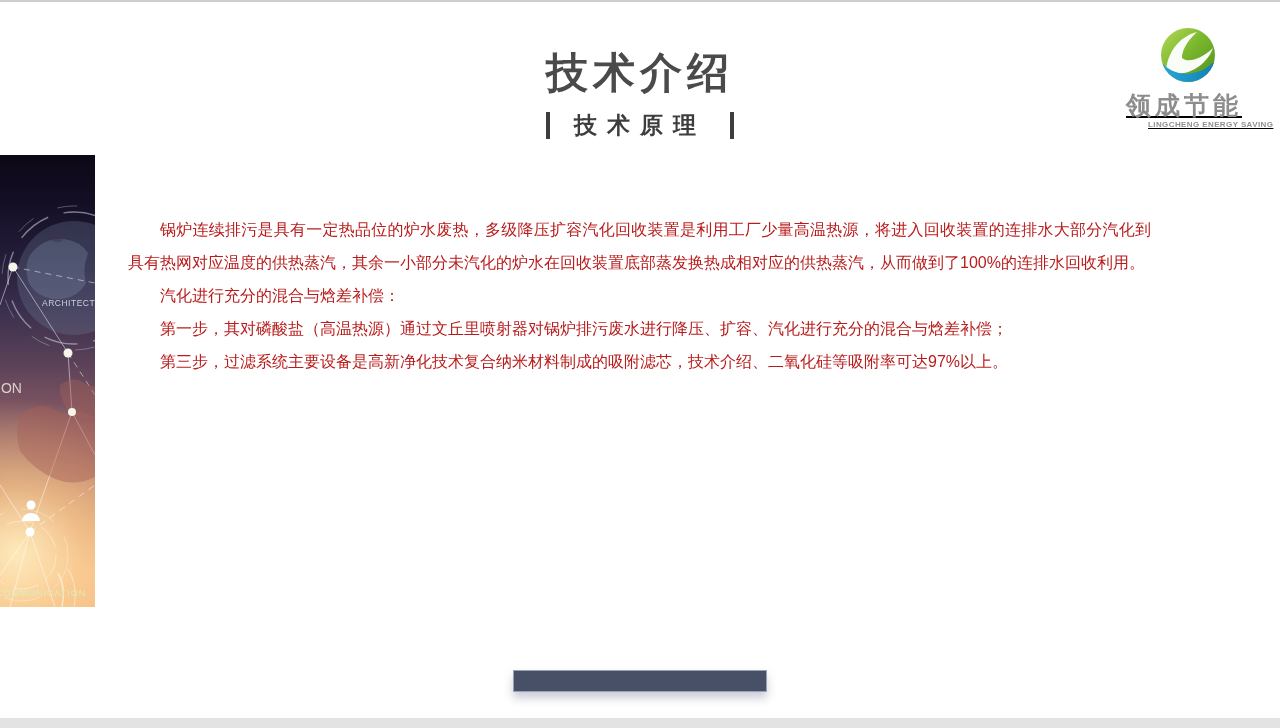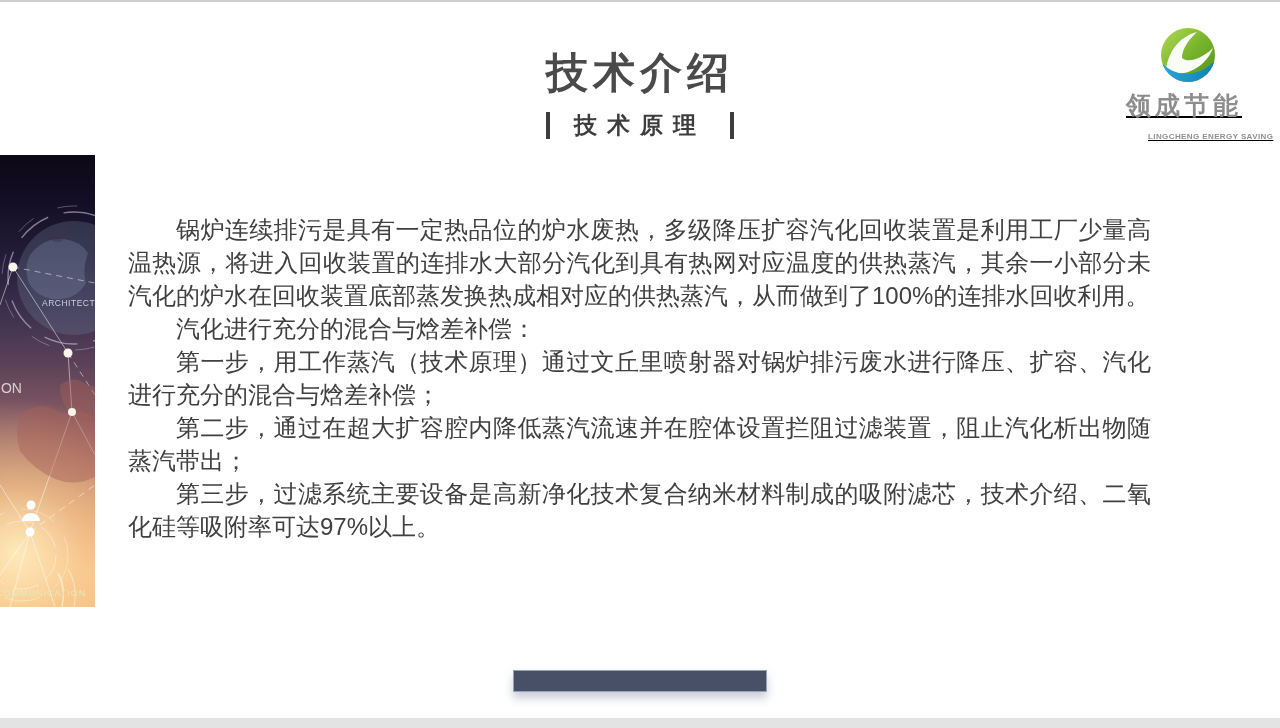--- a/index.html
+++ b/index.html
@@ -19,38 +19,38 @@
   .subtitle-row { margin-top:12px; display:flex; justify-content:center; align-items:center; gap:24px; height:30px; }
   .subtitle-bar { width:4px; height:27px; background:#3d3d3d; }
   .subtitle {
     font-size:23px; font-weight:bold; color:#3d3d3d; letter-spacing:10px;
     font-family:"Liberation Sans", sans-serif;
   }
 
   
   .logo { position:absolute; left:1126px; top:24px; width:124px; text-align:left;text-decoration:underline; }
   .logo-cn { font-size:25px; font-weight:bold; color:#8d8d8d; letter-spacing:4px; line-height:26px; margin-top:2px; white-space:nowrap; }
-  .logo-en { font-size:8px; font-weight:bold; color:#909090; letter-spacing:0.4px; margin-top:14px; white-space:nowrap;padding-left:22px; }
+  .logo-en { font-size:8px; font-weight:bold; color:#909090; letter-spacing:0.4px; margin-top:2px; white-space:nowrap;padding-left:22px; }
 
   
   .sidebar {
     position:absolute; left:0; top:155px; width:95px; height:452px; overflow:hidden;
     background:
       radial-gradient(circle at 18% 88%, rgba(255,236,190,0.95) 0%, rgba(255,214,150,0.55) 16%, rgba(255,200,140,0) 38%),
       linear-gradient(180deg,
         #0c0916 0%, #130e24 10%, #231c38 22%, #3a2f4e 34%,
         #5a4158 46%, #7e5562 56%, #a26c67 65%, #c5886d 74%,
         #e0a077 83%, #f2bc8c 92%, #f0b984 100%);
   }
   .sidebar svg { display:block; }
 
   
   .content {
     position:absolute; left:128px; top:213px; width:1023px;
-    font-size:24px; line-height:33px; color:#404040;
+    font-size:16px; line-height:33px; color:#b91c1c;
     text-align:justify;
   }
   .content p { margin:0; text-indent:2em; }
 
   
   .slate-bar {
     position:absolute; left:513px; top:670px; width:252px; height:20px;
     background:#475066; border:1px solid #9aa1b4;
     box-shadow:0 6px 10px rgba(100,110,140,0.35);
   }
@@ -141,22 +141,21 @@
 
       <text x="42" y="151" font-size="8.5" fill="#d9dee9" opacity="0.9" letter-spacing="0.5">ARCHITECTURE</text>
       <text x="-3" y="238" font-size="14" fill="#ece8dd" opacity="0.85">ION</text>
       <text x="-4" y="441" font-size="9" fill="#ddeec0" opacity="0.9" letter-spacing="1">COMMUNICATION</text>
     </svg>
   </div>
 
   <div class="content">
     <p>锅炉连续排污是具有一定热品位的炉水废热，多级降压扩容汽化回收装置是利用工厂少量高温热源，将进入回收装置的连排水大部分汽化到具有热网对应温度的供热蒸汽，其余一小部分未汽化的炉水在回收装置底部蒸发换热成相对应的供热蒸汽，从而做到了100%的连排水回收利用。</p>
     <p>汽化进行充分的混合与焓差补偿：</p>
-    <p>第一步，用工作蒸汽（技术原理）通过文丘里喷射器对锅炉排污废水进行降压、扩容、汽化进行充分的混合与焓差补偿；</p>
-    <p>第二步，通过在超大扩容腔内降低蒸汽流速并在腔体设置拦阻过滤装置，阻止汽化析出物随蒸汽带出；</p>
+    <p>第一步，其对磷酸盐（高温热源）通过文丘里喷射器对锅炉排污废水进行降压、扩容、汽化进行充分的混合与焓差补偿；</p>
     <p>第三步，过滤系统主要设备是高新净化技术复合纳米材料制成的吸附滤芯，技术介绍、二氧化硅等吸附率可达97%以上。</p>
   </div>
 
   <div class="slate-bar"></div>
 
   <div class="bottom-strip"></div>
 
 </div>
 
 </body></html>

